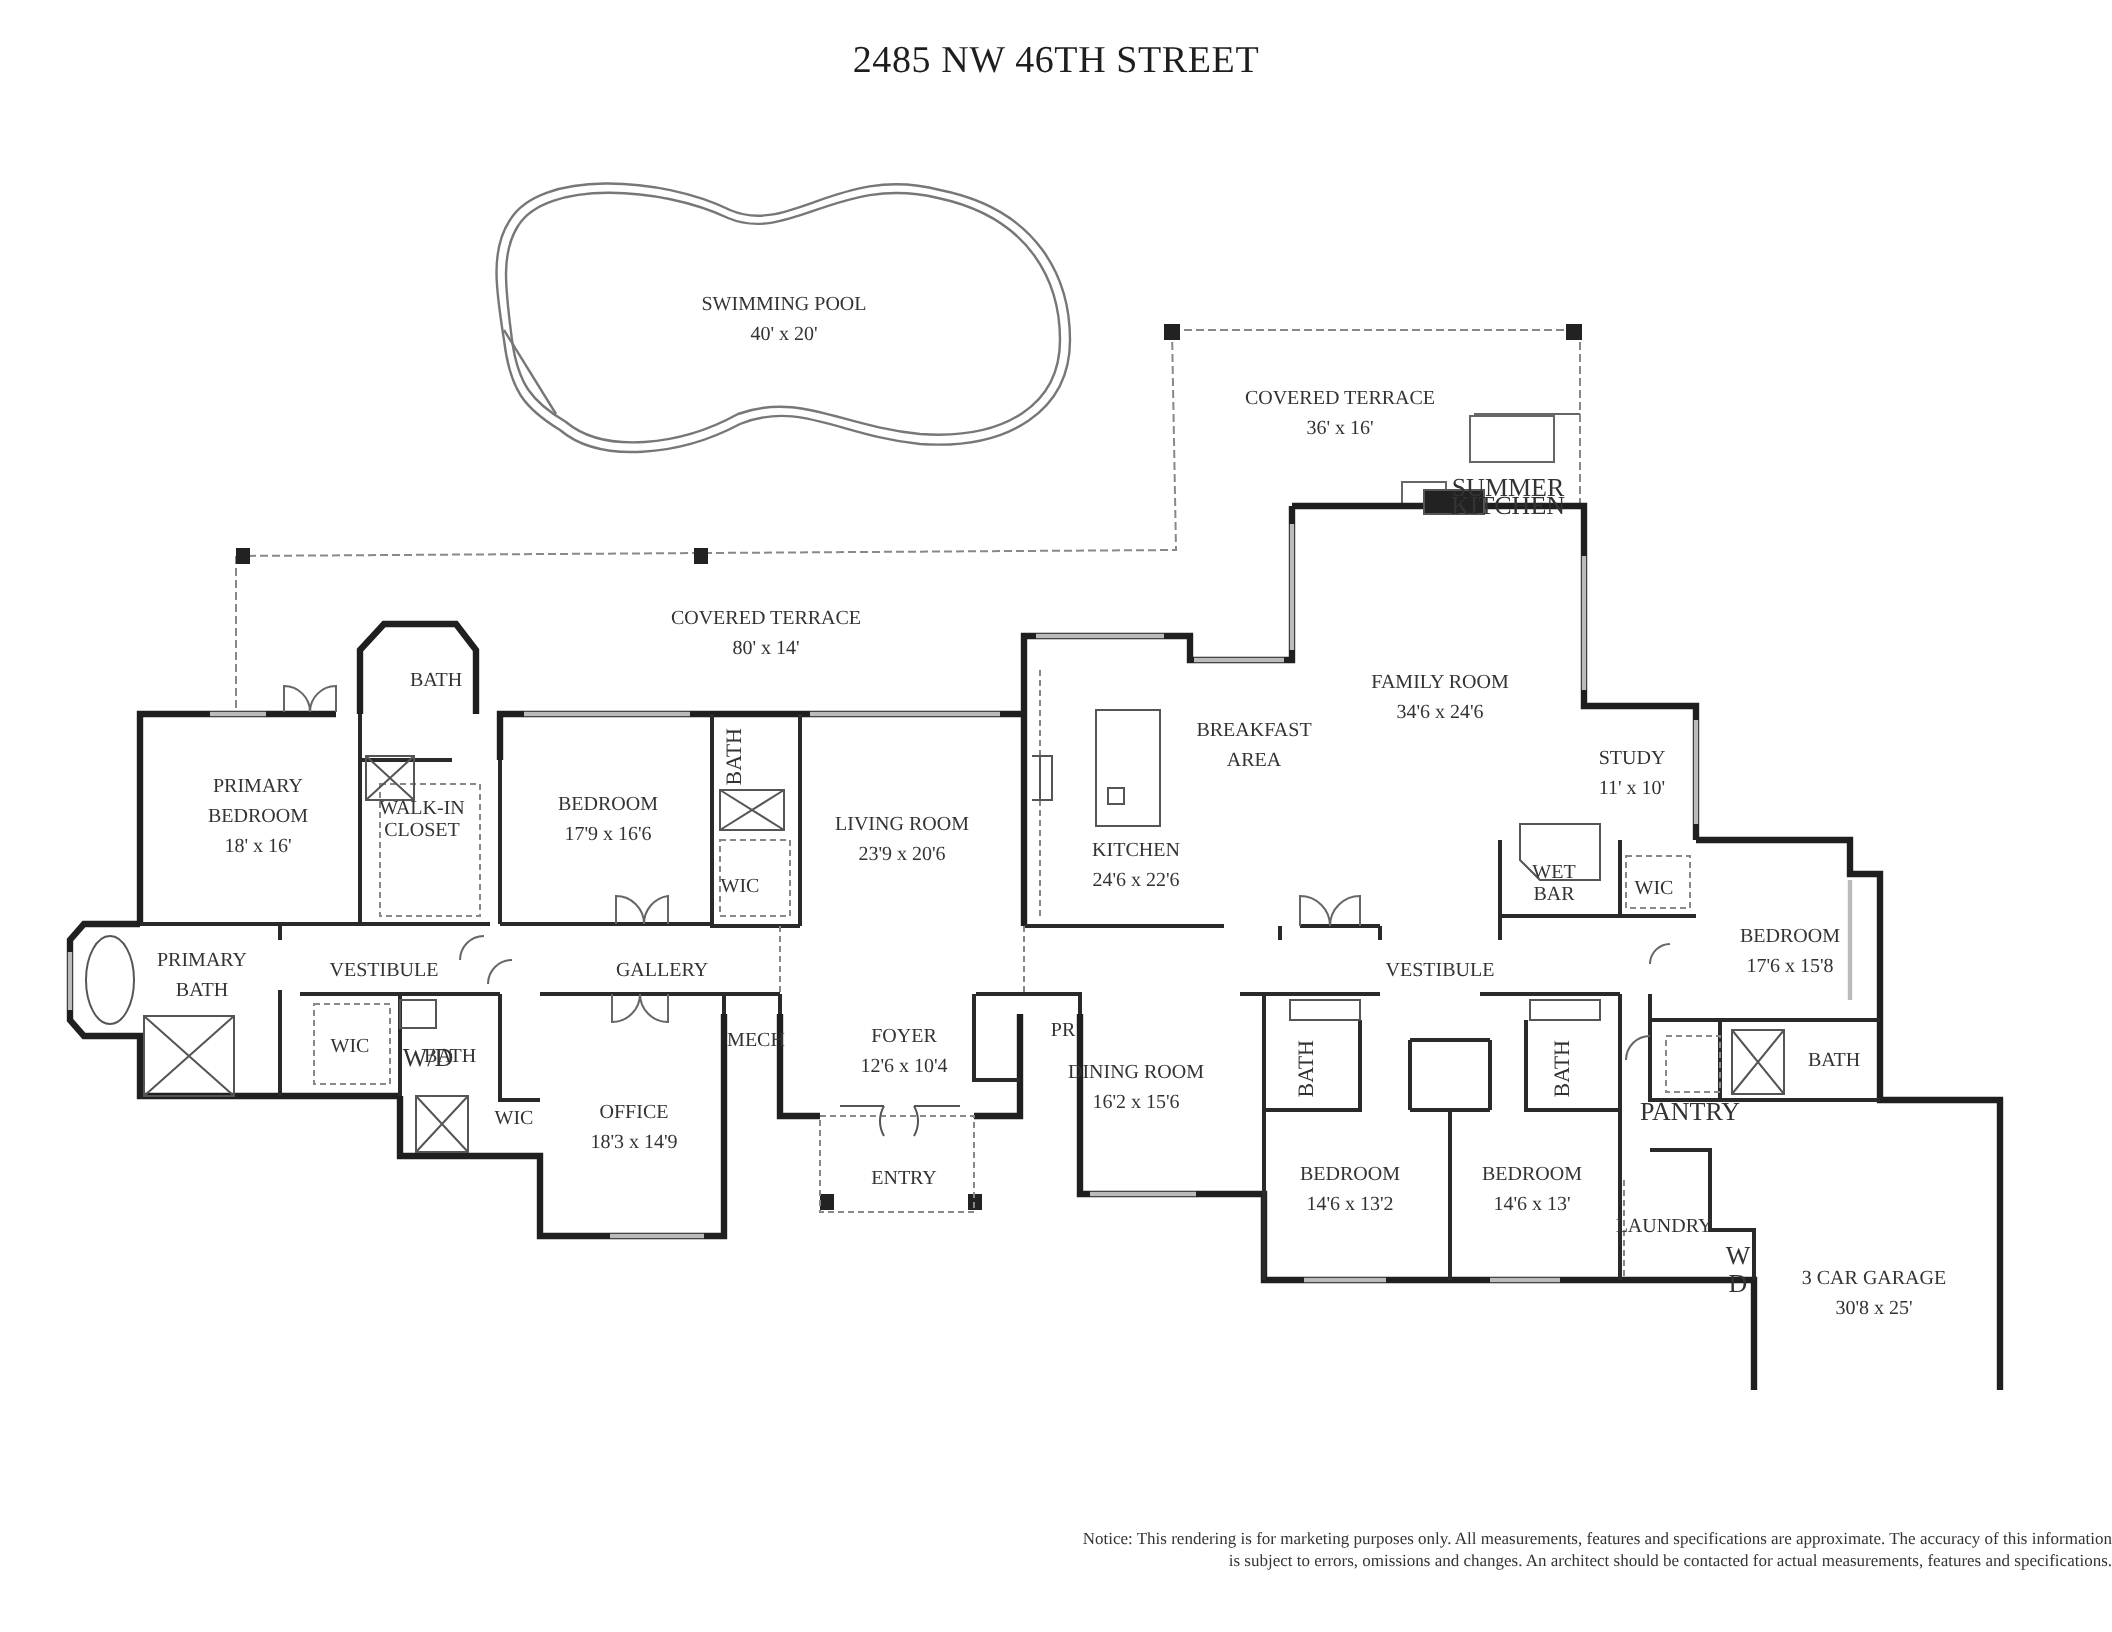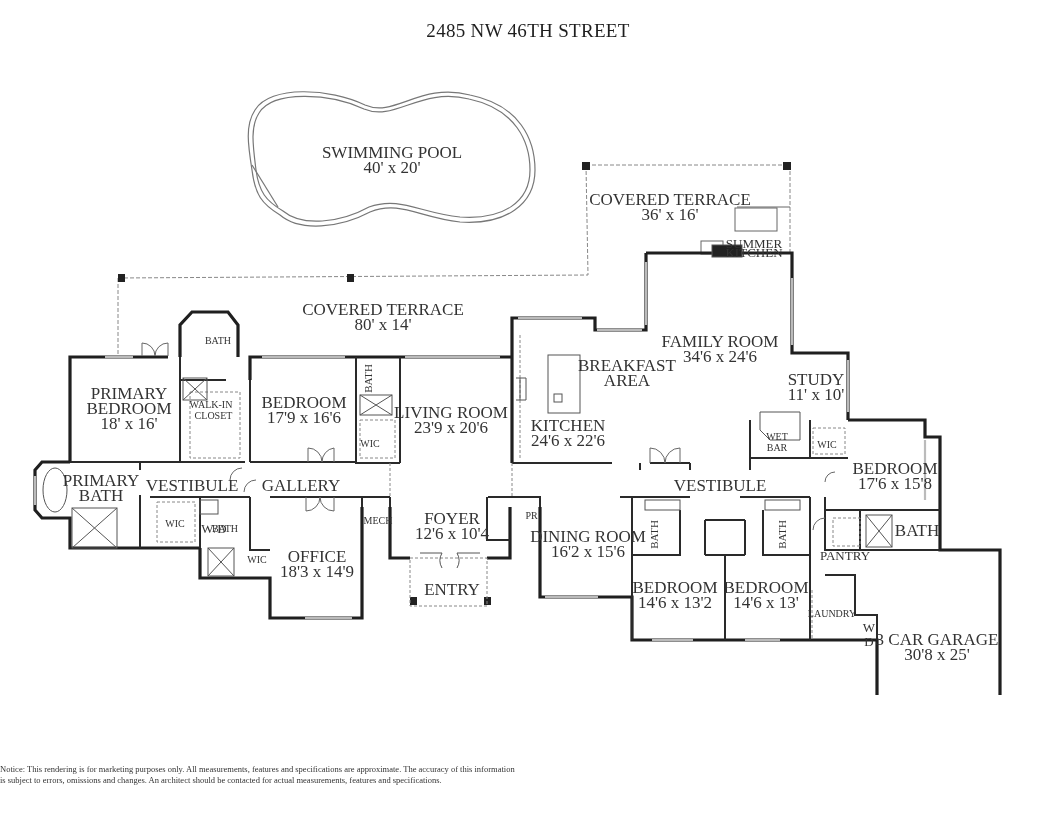--- a/index.html
+++ b/index.html
@@ -1,24 +1,24 @@
 <!DOCTYPE html>
 <html><head>
 <meta charset="utf-8">
 <style>
   html, body { margin:0; padding:0; background:#ffffff; }
   body { width:1056px; height:816px; position:relative; overflow:hidden; font-family:"Liberation Serif","DejaVu Serif",serif; color:#222; }
   #title { position:absolute; top:20px; left:0; width:1056px; text-align:center; font-size:19px; letter-spacing:0.3px; color:#1e1e1e; }
   #plan { position:absolute; left:0; top:0; }
-  .lbl { position:absolute; text-align:center; font-size:17px; line-height:15px; color:#333; white-space:nowrap; transform:translateX(-50%); }
+  .lbl { position:absolute; text-align:center; font-size:10px; line-height:15px; color:#333; white-space:nowrap; transform:translateX(-50%); }
   .lbl .dim { display:block; }
   .sm { font-size:10px; line-height:11px; }
   .xs { font-size:13px; line-height:9px;margin-top:19px; }
   .vert { writing-mode:vertical-rl; transform:translateX(-50%) rotate(180deg); font-size:11px; }
-  #notice { position:absolute; top:764px; left:0; width:1056px; text-align:left; font-size:8.5px; line-height:11px; color:#333; }
+  #notice { position:absolute; top:764px; left:0; width:1056px; text-align:right; font-size:8.5px; line-height:11px; color:#333; }
 </style>
 </head>
 <body>
 
 <div id="title">2485 NW 46TH STREET</div>
 
 <svg id="plan" width="1056" height="816" viewBox="0 0 1056 816" xmlns="http://www.w3.org/2000/svg">
 
   <g fill="none" stroke="#777" stroke-width="1.2">
     <path d="M255,110 C270,85 330,88 365,105 C395,118 420,82 470,95 C520,105 535,140 535,170 C535,205 505,225 460,222 C420,218 400,200 370,212 C340,228 300,232 280,215 C262,204 255,195 252,170 C248,145 245,125 255,110 Z"></path>
@@ -197,21 +197,21 @@
 </div>
 
 <div class="lbl sm" style="left:218px;top:335px;">BATH</div>
 
 <div class="lbl" style="left:129px;top:386px;">
   <span class="dim">PRIMARY</span>
   <span class="dim">BEDROOM</span>
   <span class="dim">18' x 16'</span>
 </div>
 
-<div class="lbl sm" style="left:211px;top:399px;text-align:right;">
+<div class="lbl sm" style="left:211px;top:399px;">
   <span class="dim">WALK-IN</span>
   <span class="dim">CLOSET</span>
 </div>
 
 <div class="lbl" style="left:304px;top:395px;">
   <span>BEDROOM</span>
   <span class="dim">17'9 x 16'6</span>
 </div>
 
 <div class="lbl vert" style="left:368px;top:364px;">BATH</div>
@@ -253,21 +253,21 @@
   <span>BEDROOM</span>
   <span class="dim">17'6 x 15'8</span>
 </div>
 
 <div class="lbl" style="left:101px;top:473px;">
   <span class="dim">PRIMARY</span>
   <span class="dim">BATH</span>
 </div>
 
 <div class="lbl" style="left:192px;top:478px;">VESTIBULE</div>
-<div class="lbl" style="left:301px;top:478px;">GALLERY</div>
+<div class="lbl" style="left:331px;top:478px;">GALLERY</div>
 
 <div class="lbl sm" style="left:175px;top:518px;">WIC</div>
 <div class="lbl xs" style="left:209px;top:505px;padding-left:10px;">W/D</div>
 <div class="lbl sm" style="left:225px;top:523px;">BATH</div>
 <div class="lbl sm" style="left:257px;top:554px;">WIC</div>
 
 <div class="lbl" style="left:317px;top:549px;">
   <span>OFFICE</span>
   <span class="dim">18'3 x 14'9</span>
 </div>
@@ -275,21 +275,21 @@
 <div class="lbl sm" style="left:378px;top:515px;">MECH</div>
 
 <div class="lbl" style="left:452px;top:511px;">
   <span>FOYER</span>
   <span class="dim">12'6 x 10'4</span>
 </div>
 
 <div class="lbl" style="left:452px;top:582px;">ENTRY</div>
 <div class="lbl sm" style="left:514px;top:510px;padding-left:35px;">PR</div>
 
-<div class="lbl" style="left:588px;top:529px;">
+<div class="lbl" style="left:568px;top:529px;">
   <span>DINING ROOM</span>
   <span class="dim">16'2 x 15'6</span>
 </div>
 
 <div class="lbl" style="left:720px;top:478px;">VESTIBULE</div>
 
 <div class="lbl vert" style="left:654px;top:520px;">BATH</div>
 <div class="lbl vert" style="left:782px;top:520px;">BATH</div>
 
 <div class="lbl" style="left:675px;top:580px;">

